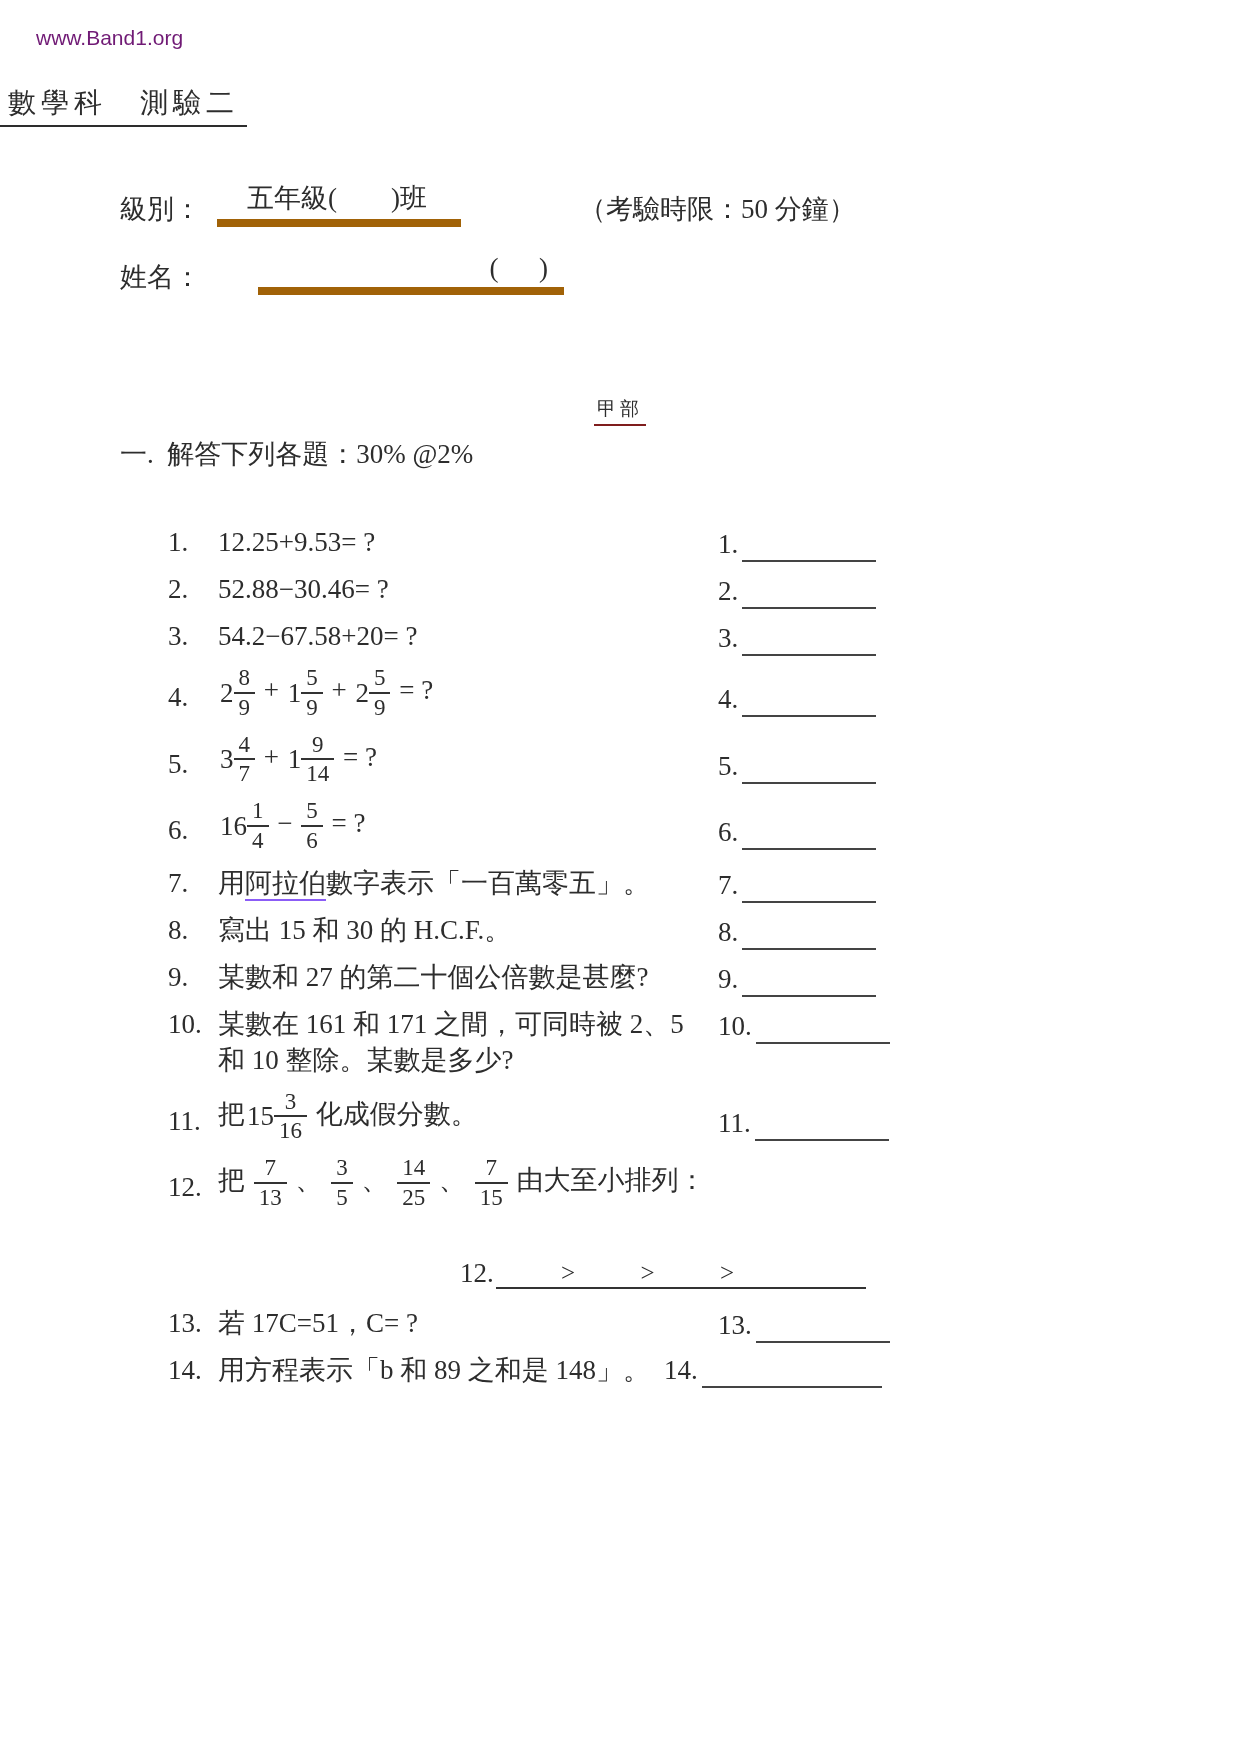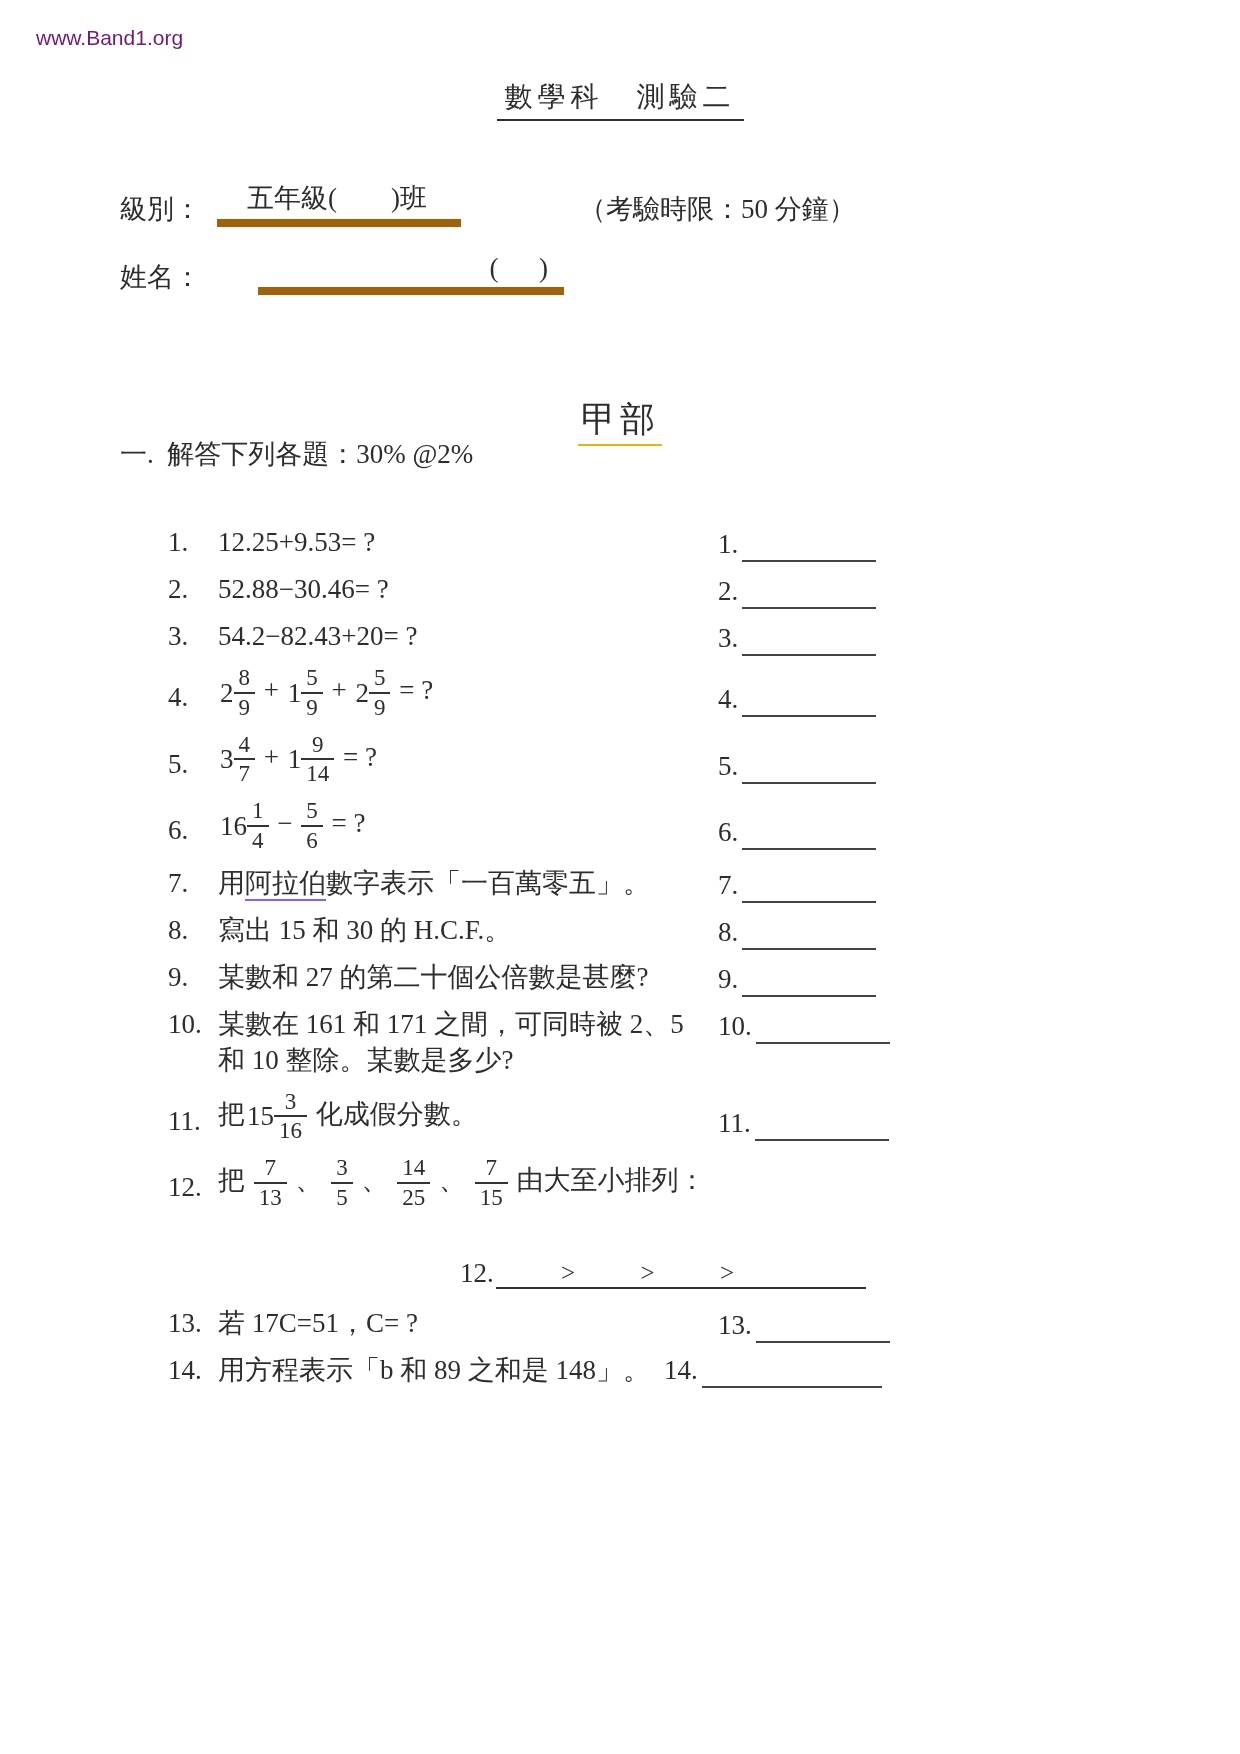--- a/index.html
+++ b/index.html
@@ -5,35 +5,35 @@
   html,body{margin:0;padding:0;}
   body{
     width:1240px;height:1754px;position:relative;background:#ffffff;
     color:#2d2d2d;font-family:"Liberation Serif","DejaVu Serif",serif;
     overflow:hidden;
   }
   .site-url{
     position:absolute;left:36px;top:26px;font-size:21px;color:#701a75;
     font-family:"Liberation Sans","DejaVu Sans",sans-serif;
   }
-  .title-wrap{position:absolute;top:78px;left:0;width:100%;text-align:center;}
+  .title-wrap{position:absolute;top:84px;left:0;width:100%;text-align:left;}
   .doc-title{
     font-size:28px;letter-spacing:5px;border-bottom:2px solid #2d2d2d;
     padding:0 8px 7px 8px;white-space:pre;
   }
   .form-area{position:absolute;left:120px;top:180px;width:1000px;font-size:27px;}
   .form-row{display:flex;align-items:flex-end;}
   .form-row + .form-row{margin-top:26px;gap:41px;}
   .fill-line{border-bottom:8px solid #a16207;white-space:pre;}
   .class-line{margin-left:16px;padding:0 34px 3px 30px;}
   .time-limit{margin-left:118px;white-space:pre;}
   .name-line{margin-left:16px;width:290px;text-align:right;padding:0 16px 3px 0;}
   .section-wrap{position:absolute;top:396px;left:0;width:100%;text-align:center;}
   .section-title{
-    font-size:35px;letter-spacing:4px;border-bottom:2px solid #eab308;padding:0 3px 5px 3px;
+    font-size:19px;letter-spacing:4px;border-bottom:2px solid #7f1d1d;padding:0 3px 5px 3px;
   }
   .instruction{position:absolute;left:120px;top:436px;font-size:27px;white-space:pre;}
   .questions-area{position:absolute;left:120px;top:524px;width:880px;}
   .q-row{
     position:relative;padding-left:50px;margin-bottom:11px;
     font-size:27px;line-height:36px;
   }
   .q-num{position:absolute;left:48px;top:0;width:48px;}
   .frac-row .q-num{top:14px;}
   .q-body{display:inline-block;vertical-align:top;margin-left:48px;}
@@ -97,21 +97,21 @@
   <div class="questions-area">
     <div id="questions-main">
         <div class="q-row"><span class="q-num">1.</span><div class="q-body"><div class="q-line"><span>12.25+9.53= ?</span></div></div><div class="q-ans">
             <span class="ans-label">1.</span>
             <span class="ans-line"></span>
           </div></div>
         <div class="q-row"><span class="q-num">2.</span><div class="q-body"><div class="q-line"><span>52.88−30.46= ?</span></div></div><div class="q-ans">
             <span class="ans-label">2.</span>
             <span class="ans-line"></span>
           </div></div>
-        <div class="q-row"><span class="q-num">3.</span><div class="q-body"><div class="q-line"><span>54.2−82.43+20= ?</span></div></div><div class="q-ans">
+        <div class="q-row"><span class="q-num">3.</span><div class="q-body"><div class="q-line"><span>54.2−67.58+20= ?</span></div></div><div class="q-ans">
             <span class="ans-label">3.</span>
             <span class="ans-line"></span>
           </div></div>
         <div class="q-row frac-row"><span class="q-num">4.</span><div class="q-body"><div class="q-line"><span class="mixed"><span class="whole">2</span><span class="frac"><span class="fnum">8</span><span class="fden">9</span></span></span><span> + </span><span class="mixed"><span class="whole">1</span><span class="frac"><span class="fnum">5</span><span class="fden">9</span></span></span><span> + </span><span class="mixed"><span class="whole">2</span><span class="frac"><span class="fnum">5</span><span class="fden">9</span></span></span><span> = ?</span></div></div><div class="q-ans">
             <span class="ans-label">4.</span>
             <span class="ans-line"></span>
           </div></div>
         <div class="q-row frac-row"><span class="q-num">5.</span><div class="q-body"><div class="q-line"><span class="mixed"><span class="whole">3</span><span class="frac"><span class="fnum">4</span><span class="fden">7</span></span></span><span> + </span><span class="mixed"><span class="whole">1</span><span class="frac"><span class="fnum">9</span><span class="fden">14</span></span></span><span> = ?</span></div></div><div class="q-ans">
             <span class="ans-label">5.</span>
             <span class="ans-line"></span>

